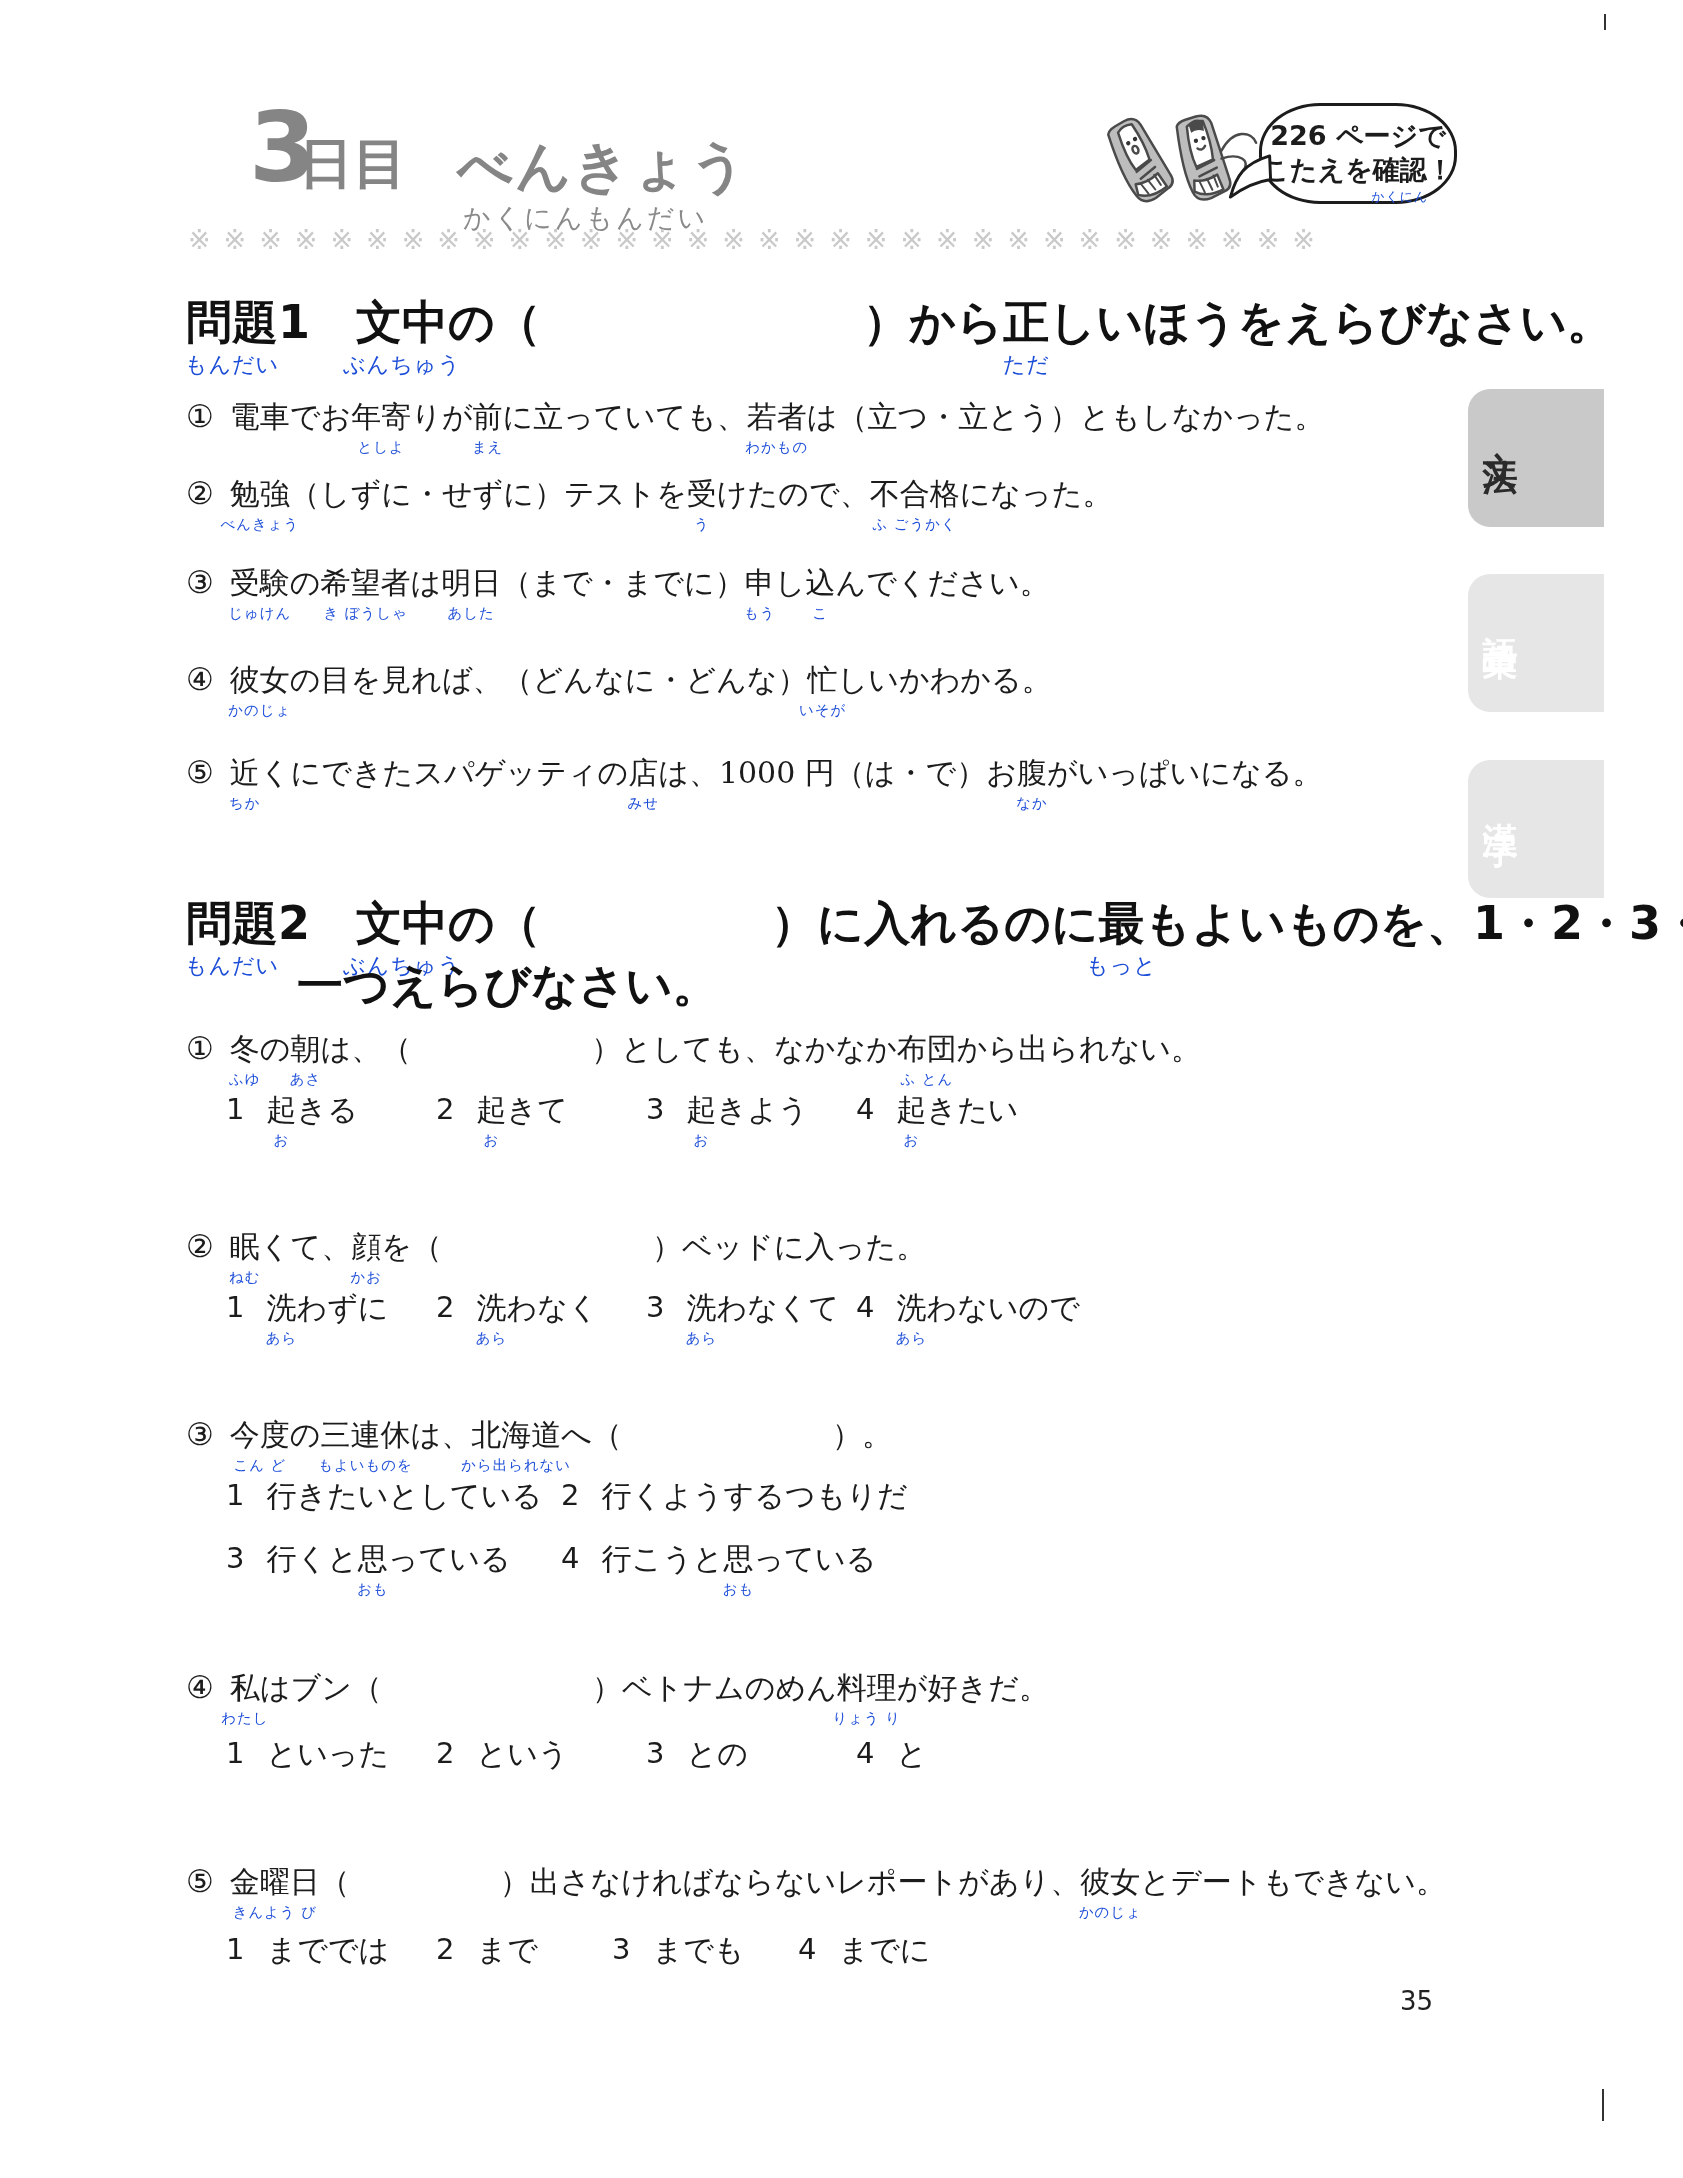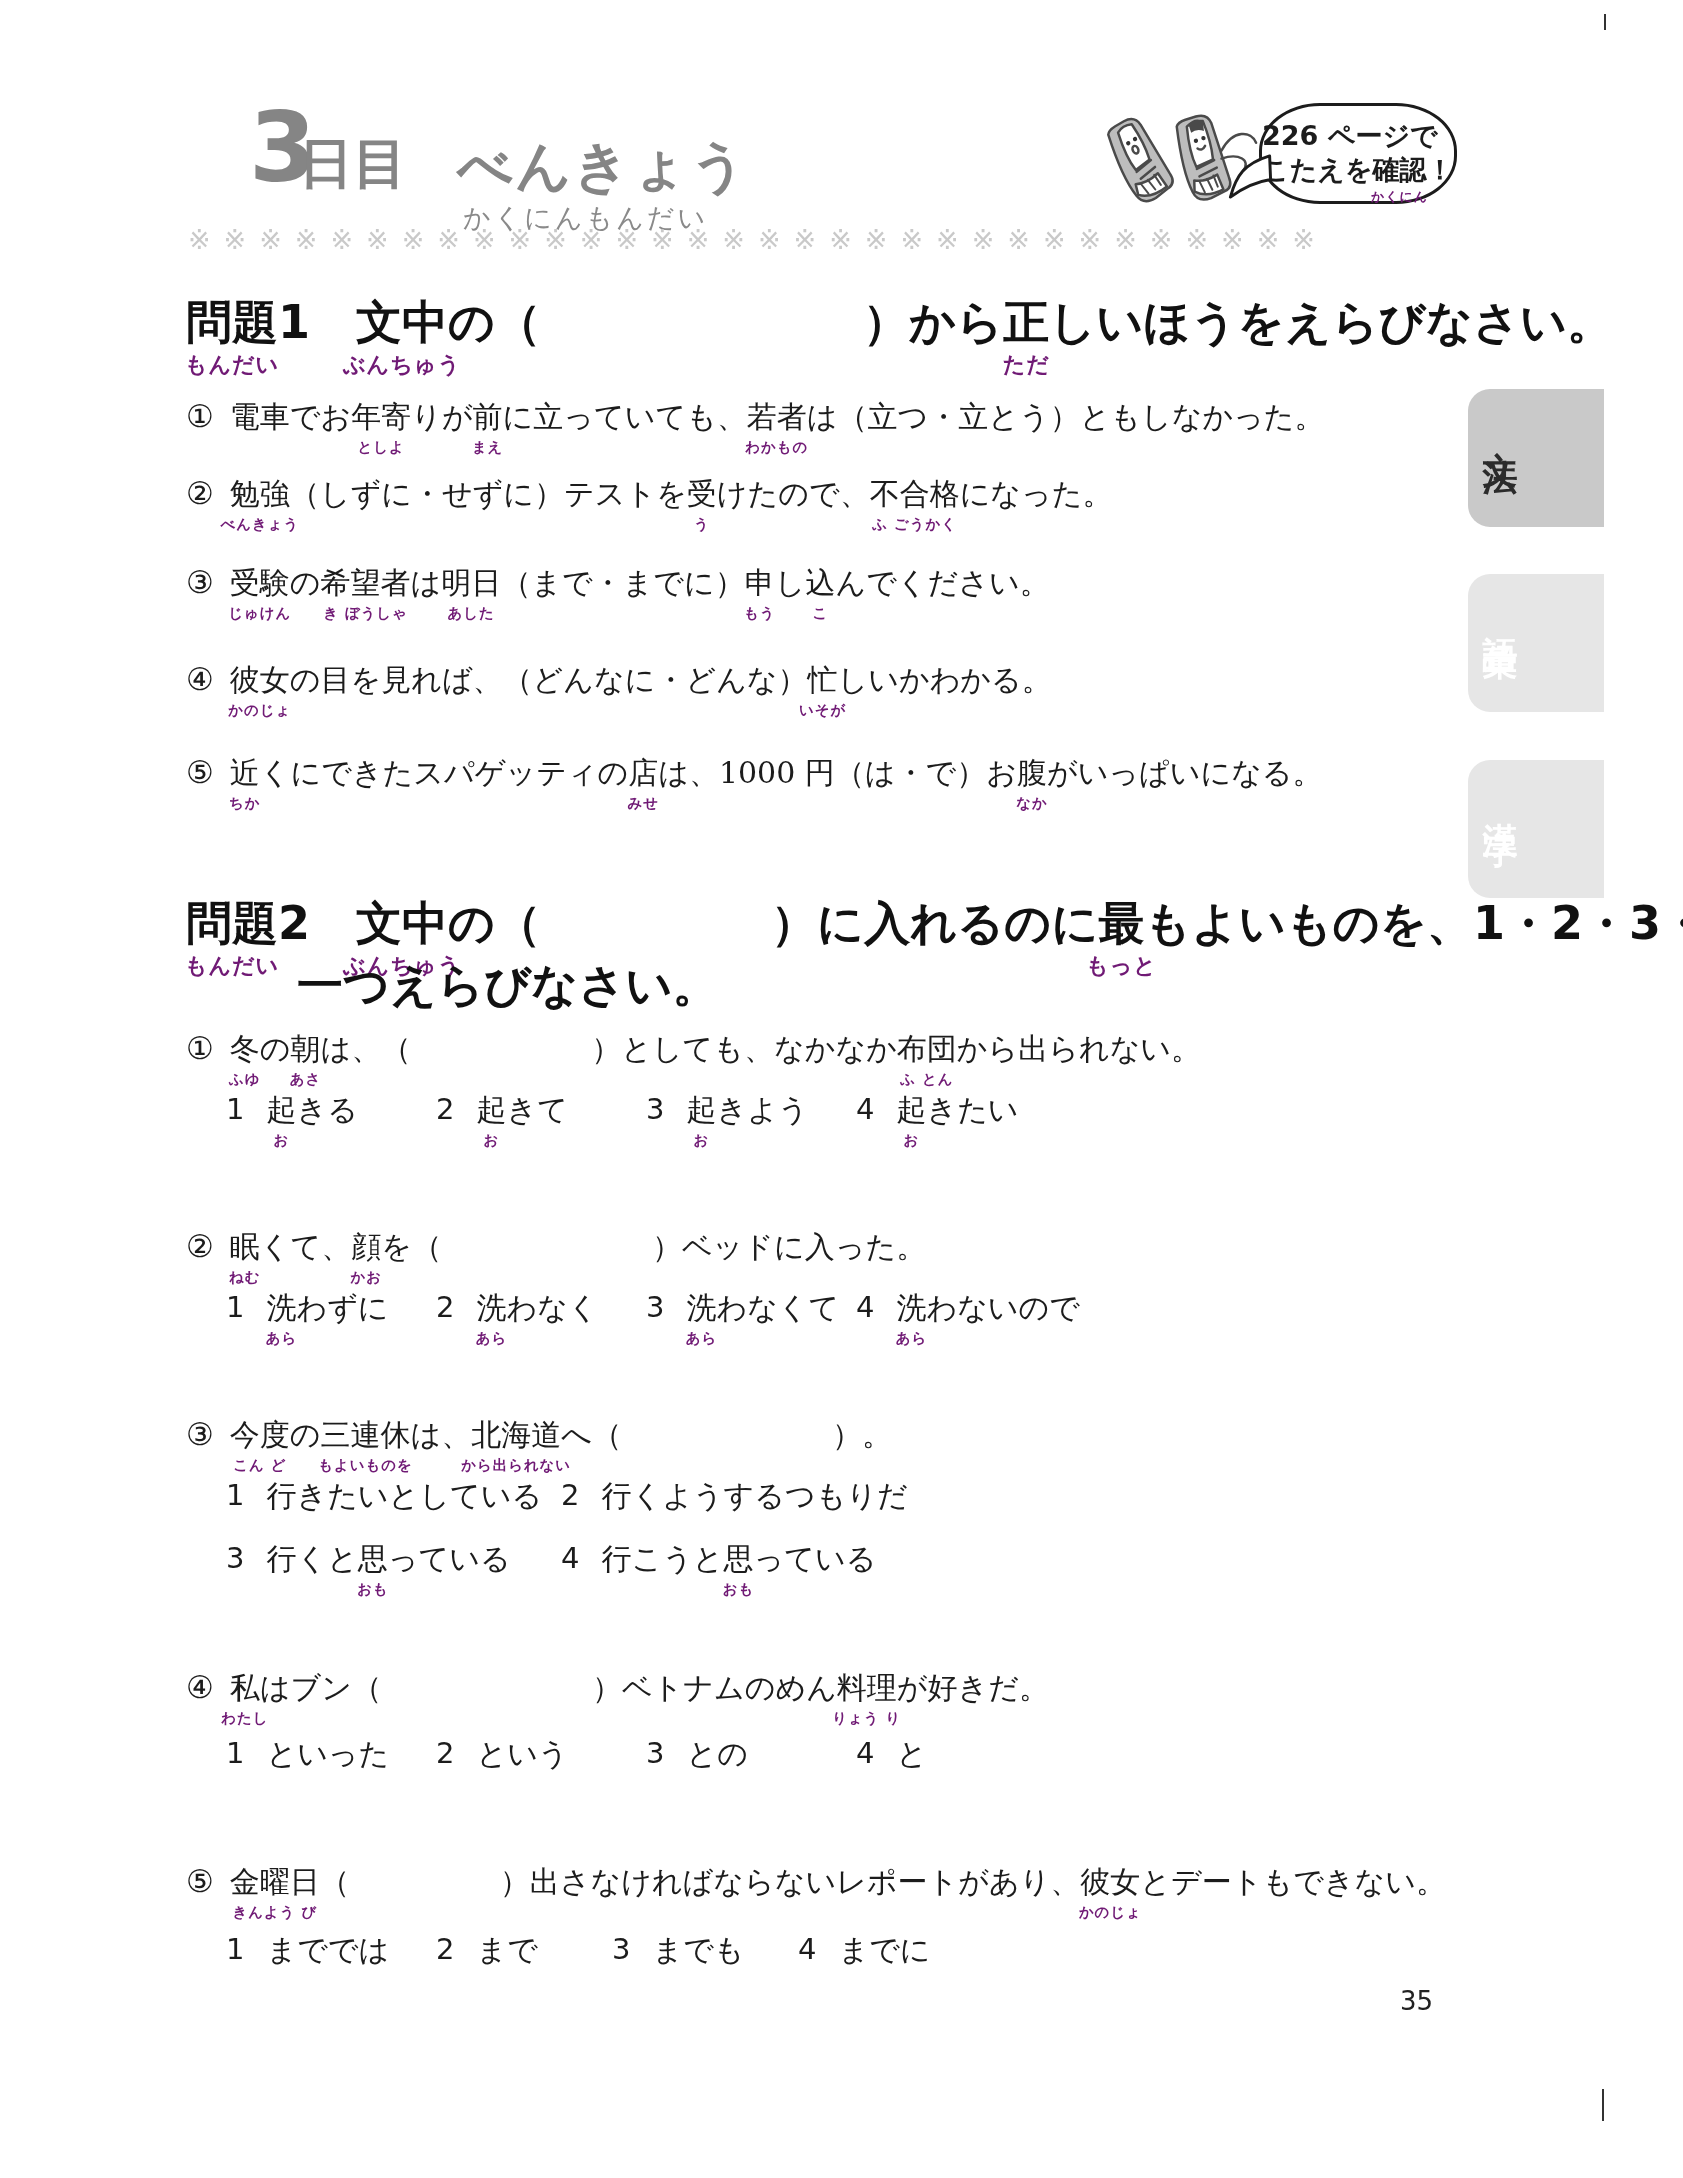--- a/index.html
+++ b/index.html
@@ -7,38 +7,38 @@
     width:1683px;height:2178px;position:relative;background:#ffffff;
     font-family:"DejaVu Serif","Liberation Serif",serif;color:#1c1c1c;
     overflow:hidden;
   }
   .abs{position:absolute;}
 
   
   .rb{display:inline-block;position:relative;}
   .rb-u{
     position:absolute;top:calc(100% + 4px);left:50%;transform:translateX(-50%);
-    font-size:0.48em;font-weight:700;color:#701a75;white-space:nowrap;
+    font-size:0.48em;font-weight:400;color:#1d4ed8;white-space:nowrap;
     letter-spacing:1px;font-family:"DejaVu Sans","Liberation Sans",sans-serif;line-height:1;
   }
 
   
   .day-num{left:249px;top:107px;font-size:97px;line-height:0.85;font-weight:700;
     color:#858585;font-family:"DejaVu Sans","Liberation Sans",sans-serif;}
   .day-suffix{left:299px;top:137px;font-size:54px;line-height:1;font-weight:700;
     color:#858585;font-family:"DejaVu Sans","Liberation Sans",sans-serif;}
   .page-title{left:457px;top:139px;font-size:55px;line-height:1;font-weight:700;letter-spacing:2px;
     color:#858585;font-family:"DejaVu Sans","Liberation Sans",sans-serif;}
   .page-title-furi{left:463px;top:200px;font-size:27px;letter-spacing:3px;color:#8a8a8a;
     font-family:"DejaVu Sans","Liberation Sans",sans-serif;}
 
   
   .bubble{left:1259px;top:103px;width:198px;height:101px;background:#fff;
     border:3px solid #1c1c1c;border-radius:61px / 48px;box-sizing:border-box;
-    text-align:left;font-family:"DejaVu Sans","Liberation Sans",sans-serif;
+    text-align:center;font-family:"DejaVu Sans","Liberation Sans",sans-serif;
     font-weight:700;font-size:27px;line-height:1.25;padding-top:13px;color:#1c1c1c;z-index:2;}
   .bubble-tail{left:1228px;top:150px;z-index:3;}
   .shoes{left:1095px;top:109px;}
 
   
   .separator{left:188px;top:224px;width:1292px;overflow:hidden;white-space:nowrap;
     font-size:27px;letter-spacing:13px;color:#c9c9c9;
     font-family:"DejaVu Sans","Liberation Sans",sans-serif;}
 
   

